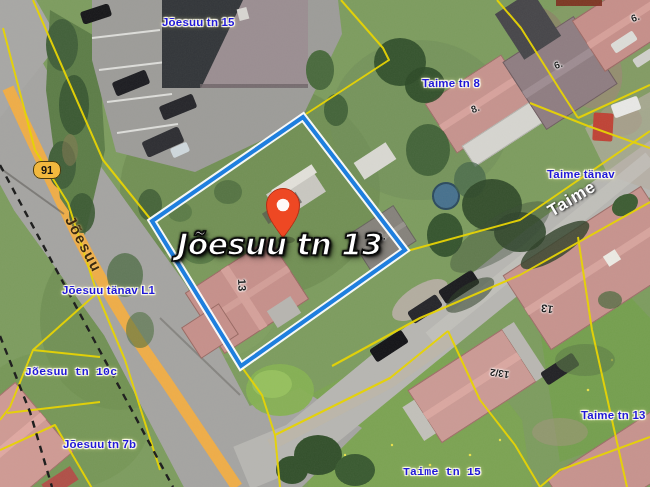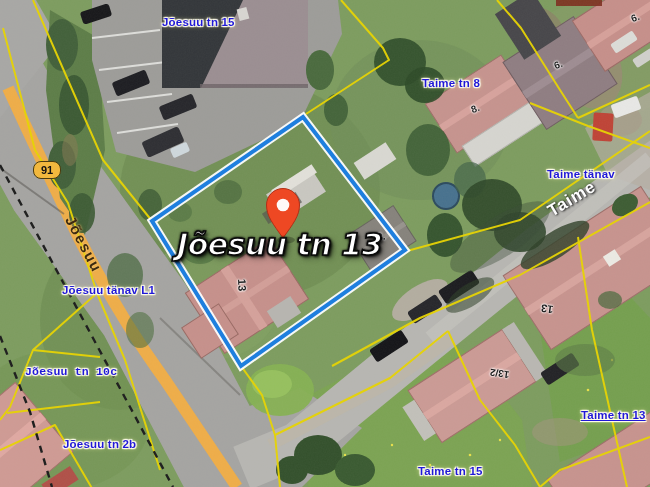--- a/index.html
+++ b/index.html
@@ -284,23 +284,23 @@
     <path d="M283 238 C 273 224 266.5 216 266.5 205 A 16.5 16.5 0 1 1 299.5 205 C 299.5 216 293 224 283 238 Z" fill="#ee4823" stroke="#b22f16" stroke-width="1"></path>
     <circle cx="283" cy="205" r="6.3" fill="#ffffff" opacity=".97"></circle>
   </g>
 </svg>
 
   <div class="plabel" style="left:162px;top:16px;">Jõesuu tn 15</div>
   <div class="plabel" style="left:408px;top:77px;margin-left:14px;">Taime tn 8</div>
   <div class="plabel" style="left:547px;top:168px;">Taime tänav</div>
   <div class="plabel" style="left:62px;top:284px;">Jõesuu tänav L1</div>
   <div class="plabel" style="left:25px;top:365px;font-family:Liberation Mono, monospace;">Jõesuu tn 10c</div>
-  <div class="plabel" style="left:63px;top:438px;">Jõesuu tn 2b</div>
-  <div class="plabel" style="left:581px;top:409px;text-decoration:underline;">Taime tn 13</div>
-  <div class="plabel" style="left:418px;top:465px;">Taime tn 15</div>
+  <div class="plabel" style="left:63px;top:438px;">Jõesuu tn 7b</div>
+  <div class="plabel" style="left:581px;top:409px;">Taime tn 13</div>
+  <div class="plabel" style="left:403px;top:465px;font-family:Liberation Mono, monospace;">Taime tn 15</div>
 
   <div id="highway-badge">91</div>
   <div id="joesuu-street-label" class="roadname">Jõesuu</div>
   <div id="taime-street-label" class="roadname">Taime</div>
 
   <div class="rnum" style="left:471px;top:103px;transform:rotate(-20deg);">8.</div>
   <div class="rnum" style="left:377px;top:231px;transform:rotate(-8deg);">8.</div>
   <div class="rnum" style="left:554px;top:59px;transform:rotate(-20deg);">6.</div>
   <div class="rnum" style="left:631px;top:12px;transform:rotate(-20deg);">6.</div>
   <div class="rnum" style="left:236px;top:279px;font-size:11px;transform:rotate(88deg);">13</div>

